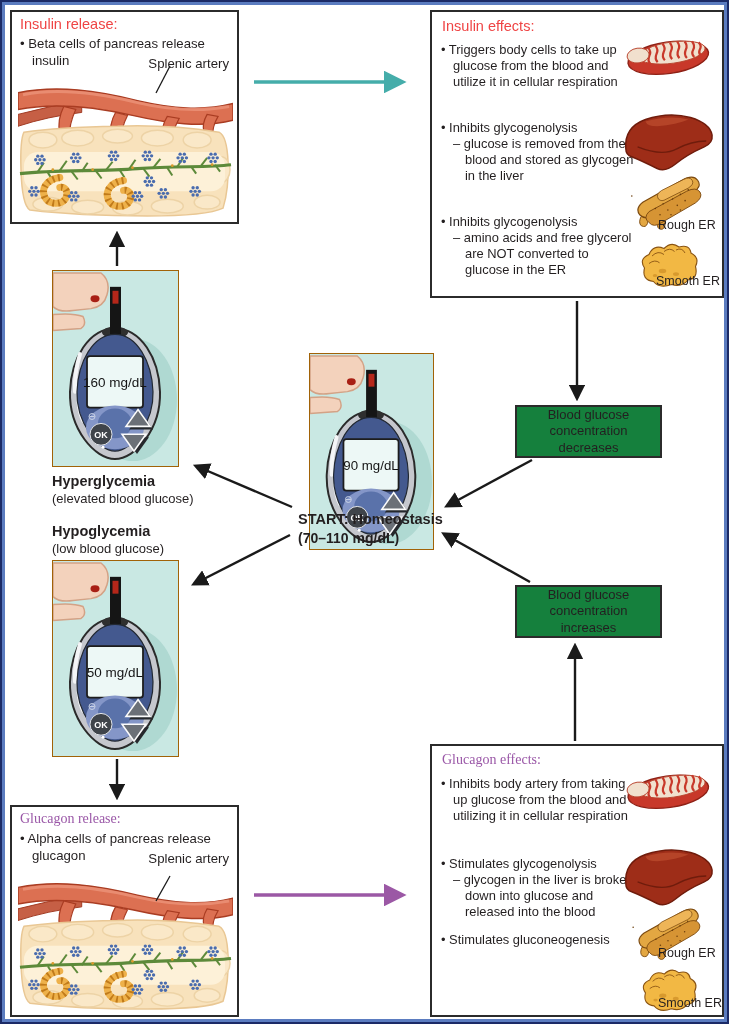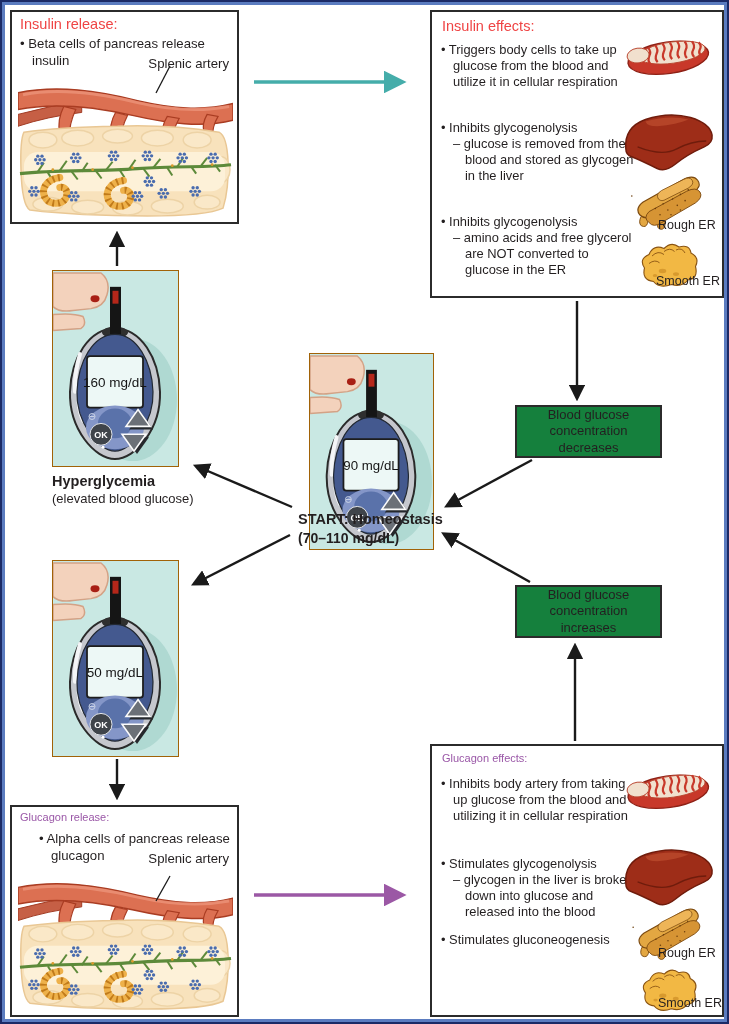--- a/index.html
+++ b/index.html
@@ -5,21 +5,21 @@
   html,body{margin:0;padding:0;background:#ffffff;}
   .page{
     position:relative;width:729px;height:1024px;box-sizing:border-box;
     background:#ffffff;overflow:hidden;
     font-family:"Liberation Sans", sans-serif;color:#231f20;
     border:2px solid #1b2a66;
     box-shadow:inset 0 0 0 3px #5b7cc0;
   }
   .dbox{position:absolute;box-sizing:border-box;border:2px solid #2b2b2b;background:#fff;}
   .heading-teal{position:absolute;left:10px;top:6px;font-size:14.5px;color:#ef4444;}
-  .heading-purple{position:absolute;left:10px;top:6px;font-size:11px;color:#9a57a7;}
+  .heading-purple{position:absolute;left:10px;top:6px;font-size:14px;color:#9a57a7;font-family:Liberation Serif, serif;}
   .rel-bullet{position:absolute;left:8px;top:24px;width:190px;font-size:13.2px;line-height:1.25;
     padding-left:12px;text-indent:-12px;}
   .artery-label{position:absolute;right:8px;top:46px;font-size:13.2px;}
   .pancreas-art{position:absolute;left:6px;bottom:5px;}
   .bullet{position:absolute;left:9px;width:194px;font-size:12.9px;line-height:1.24;}
   .bullet .main{display:block;padding-left:12px;text-indent:-12px;}
   .bullet .sub{display:block;margin-left:12px;padding-left:12px;text-indent:-12px;}
   .bullet .sub:empty{display:none;}
   .icon{position:absolute;}
   .icon-label{position:absolute;font-size:12.5px;white-space:nowrap;}
@@ -280,34 +280,38 @@
       <use href="#sym-meter"></use>
       <text class="meter-reading" x="62" y="117">90 mg/dL</text>
       <text class="ok-label" x="48" y="169">OK</text>
     </svg>
   </div>
   <div class="caption allbold" style="left:296px;top:508px;">
     <span class="t">START: Homeostasis</span>
     <span class="s">(70–110 mg/dL)</span>
   </div>
 
+  <div class="caption" style="left:50px;top:520px;">
+    <span class="t">Hypoglycemia</span>
+    <span class="s">(low blood glucose)</span>
+  </div>
   <div class="meter-frame" style="left:50px;top:558px;width:127px;height:197px;">
     <svg viewBox="0 0 125 197" preserveAspectRatio="none">
       <use href="#sym-meter"></use>
       <text class="meter-reading" x="62" y="117">50 mg/dL</text>
       <text class="ok-label" x="48" y="169">OK</text>
     </svg>
   </div>
 
   <div class="mid-box" style="left:513px;top:403px;width:147px;height:53px;">Blood glucose concentration decreases</div>
   <div class="mid-box" style="left:513px;top:583px;width:147px;height:53px;">Blood glucose concentration increases</div>
 
   <div class="dbox" style="left:8px;top:803px;width:229px;height:212px;">
     <div class="heading-purple" style="left:8px;top:4px;">Glucagon release:</div>
-    <div class="rel-bullet" style="width:180px;margin-left:19px;">• Alpha cells of pancreas release glucagon</div>
+    <div class="rel-bullet" style="width:180px;">• Alpha cells of pancreas release glucagon</div>
     <div class="artery-label" style="top:44px;">Splenic artery</div>
     <svg class="pancreas-art" width="215" height="144" viewBox="0 0 216 148" preserveAspectRatio="none">
         <use href="#sym-pancreas"></use>
       </svg>
   </div>
 
   <div class="dbox" style="left:428px;top:742px;width:294px;height:273px;">
     <div class="heading-purple">Glucagon effects:</div>
     <div class="bullet" style="top:30px;">
       <span class="main">• Inhibits body artery from taking up glucose from the blood and utilizing it in cellular respiration</span>

